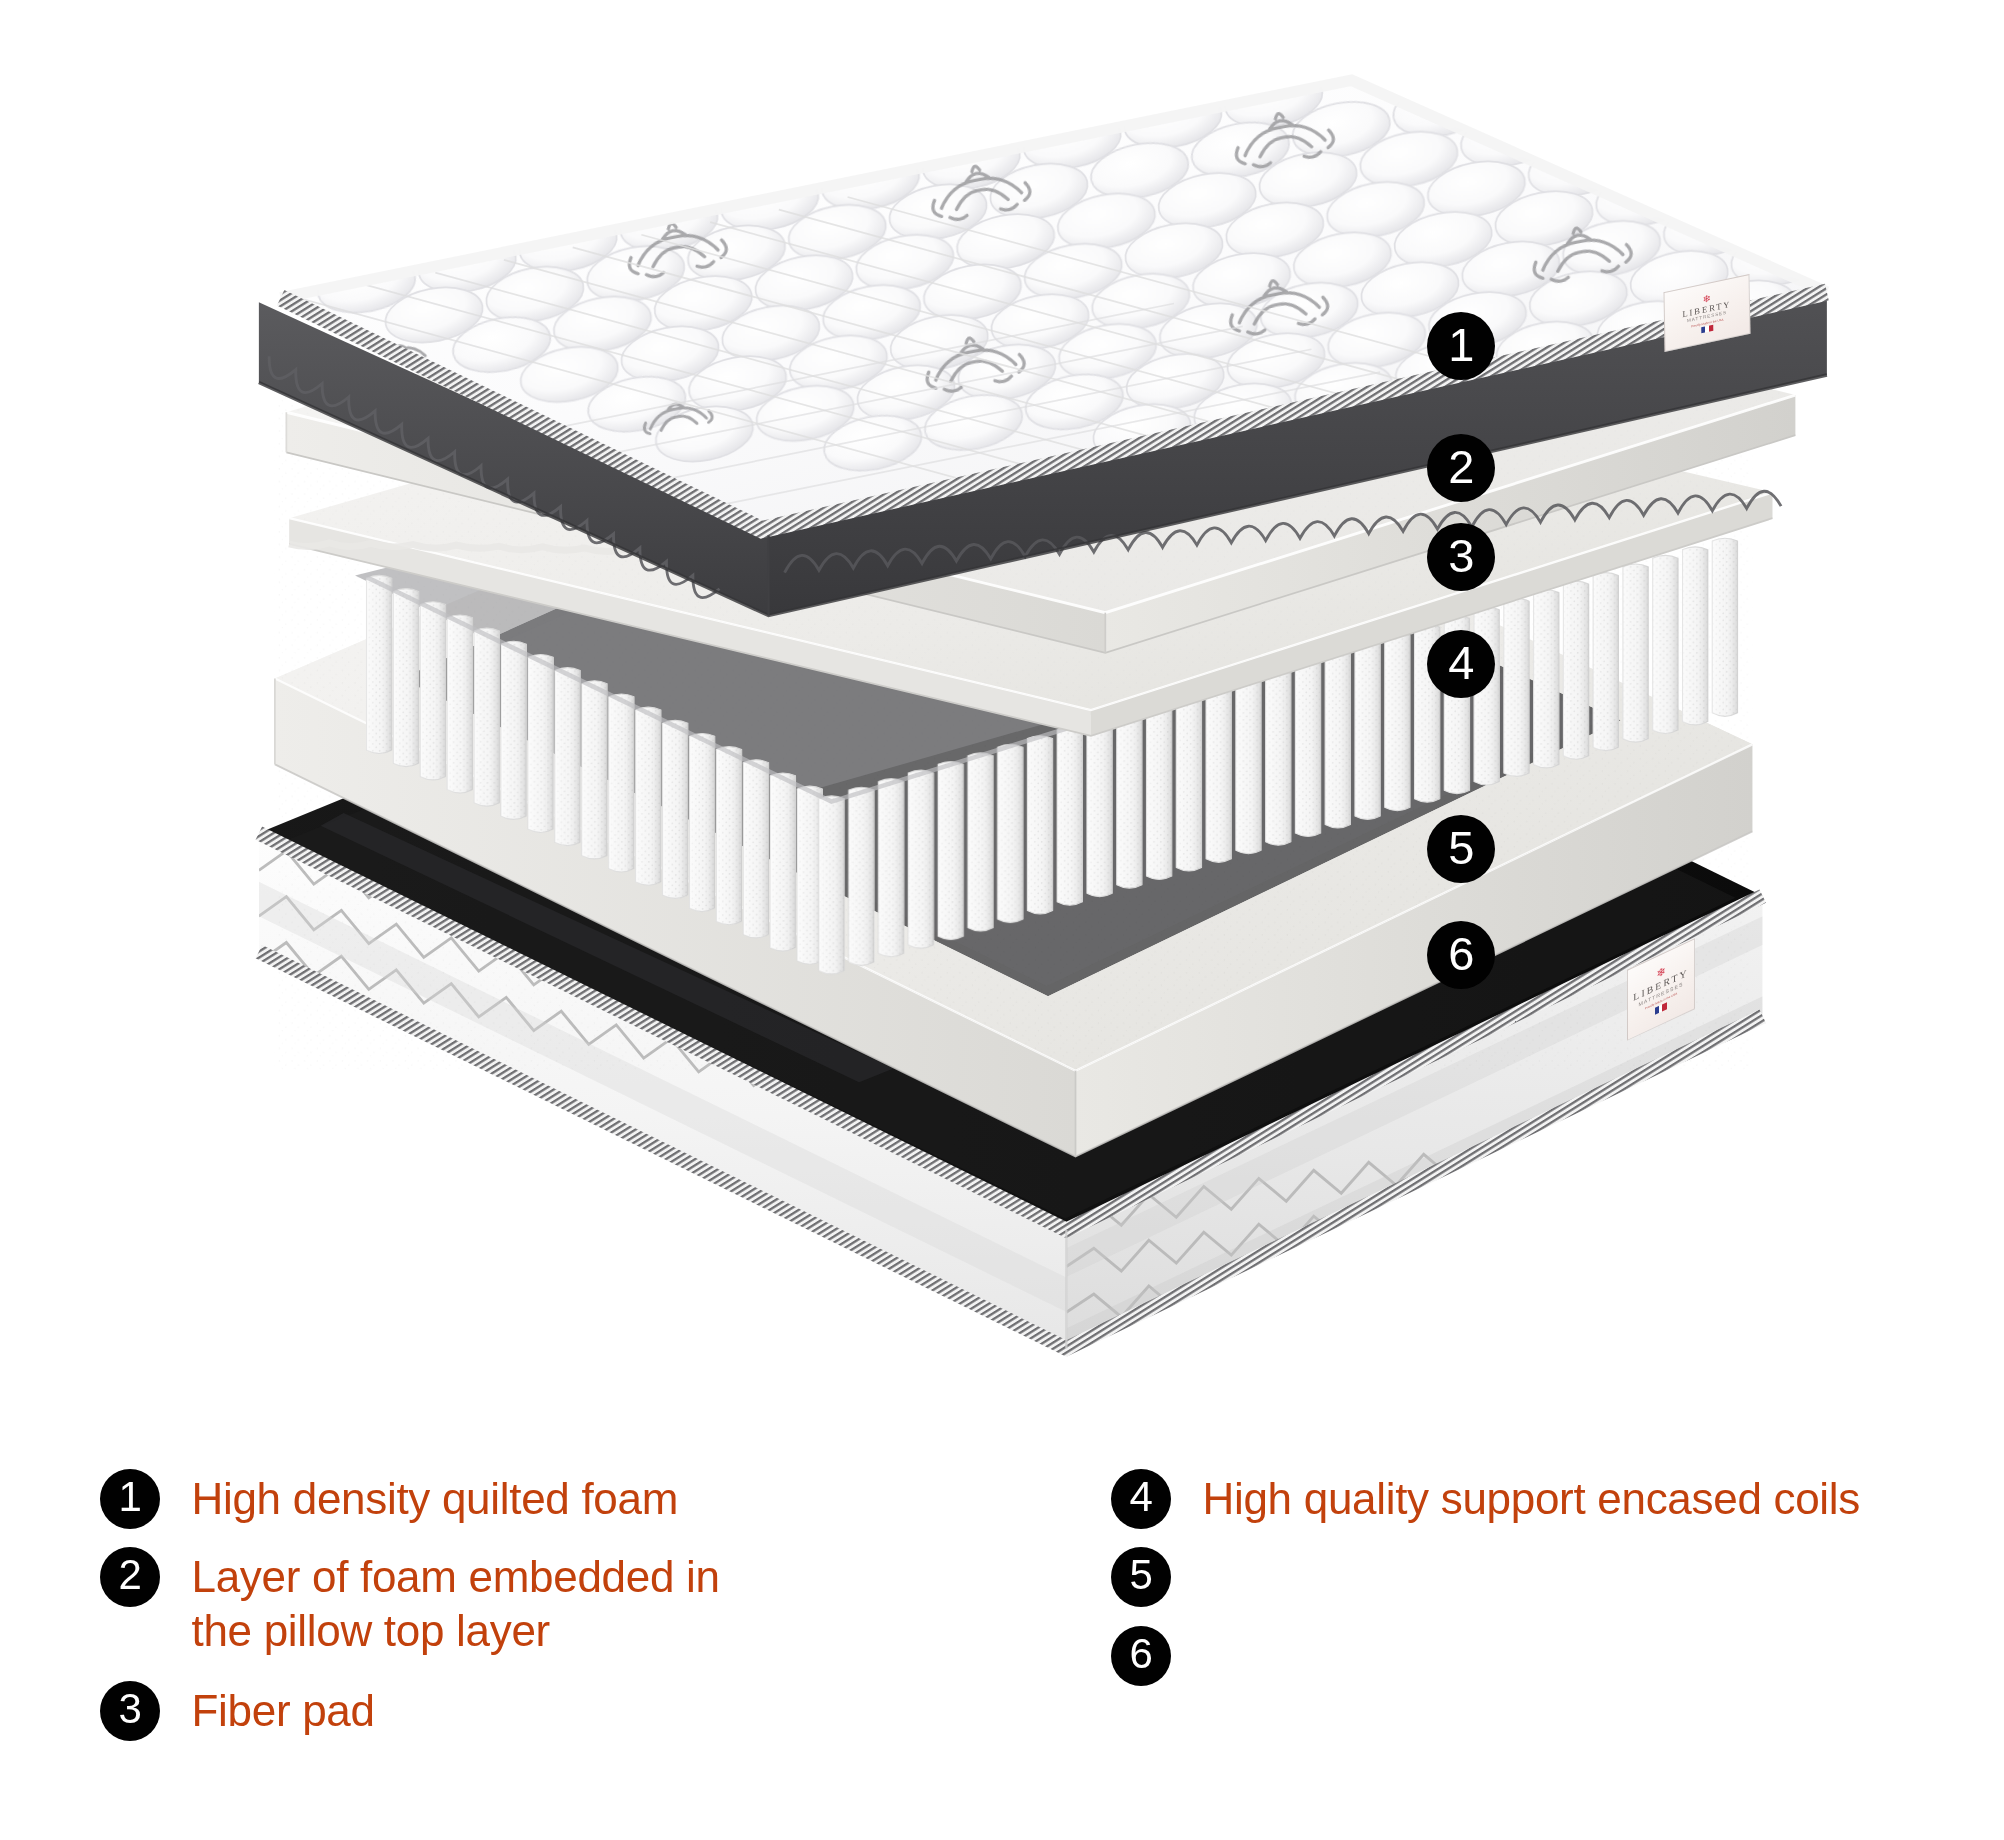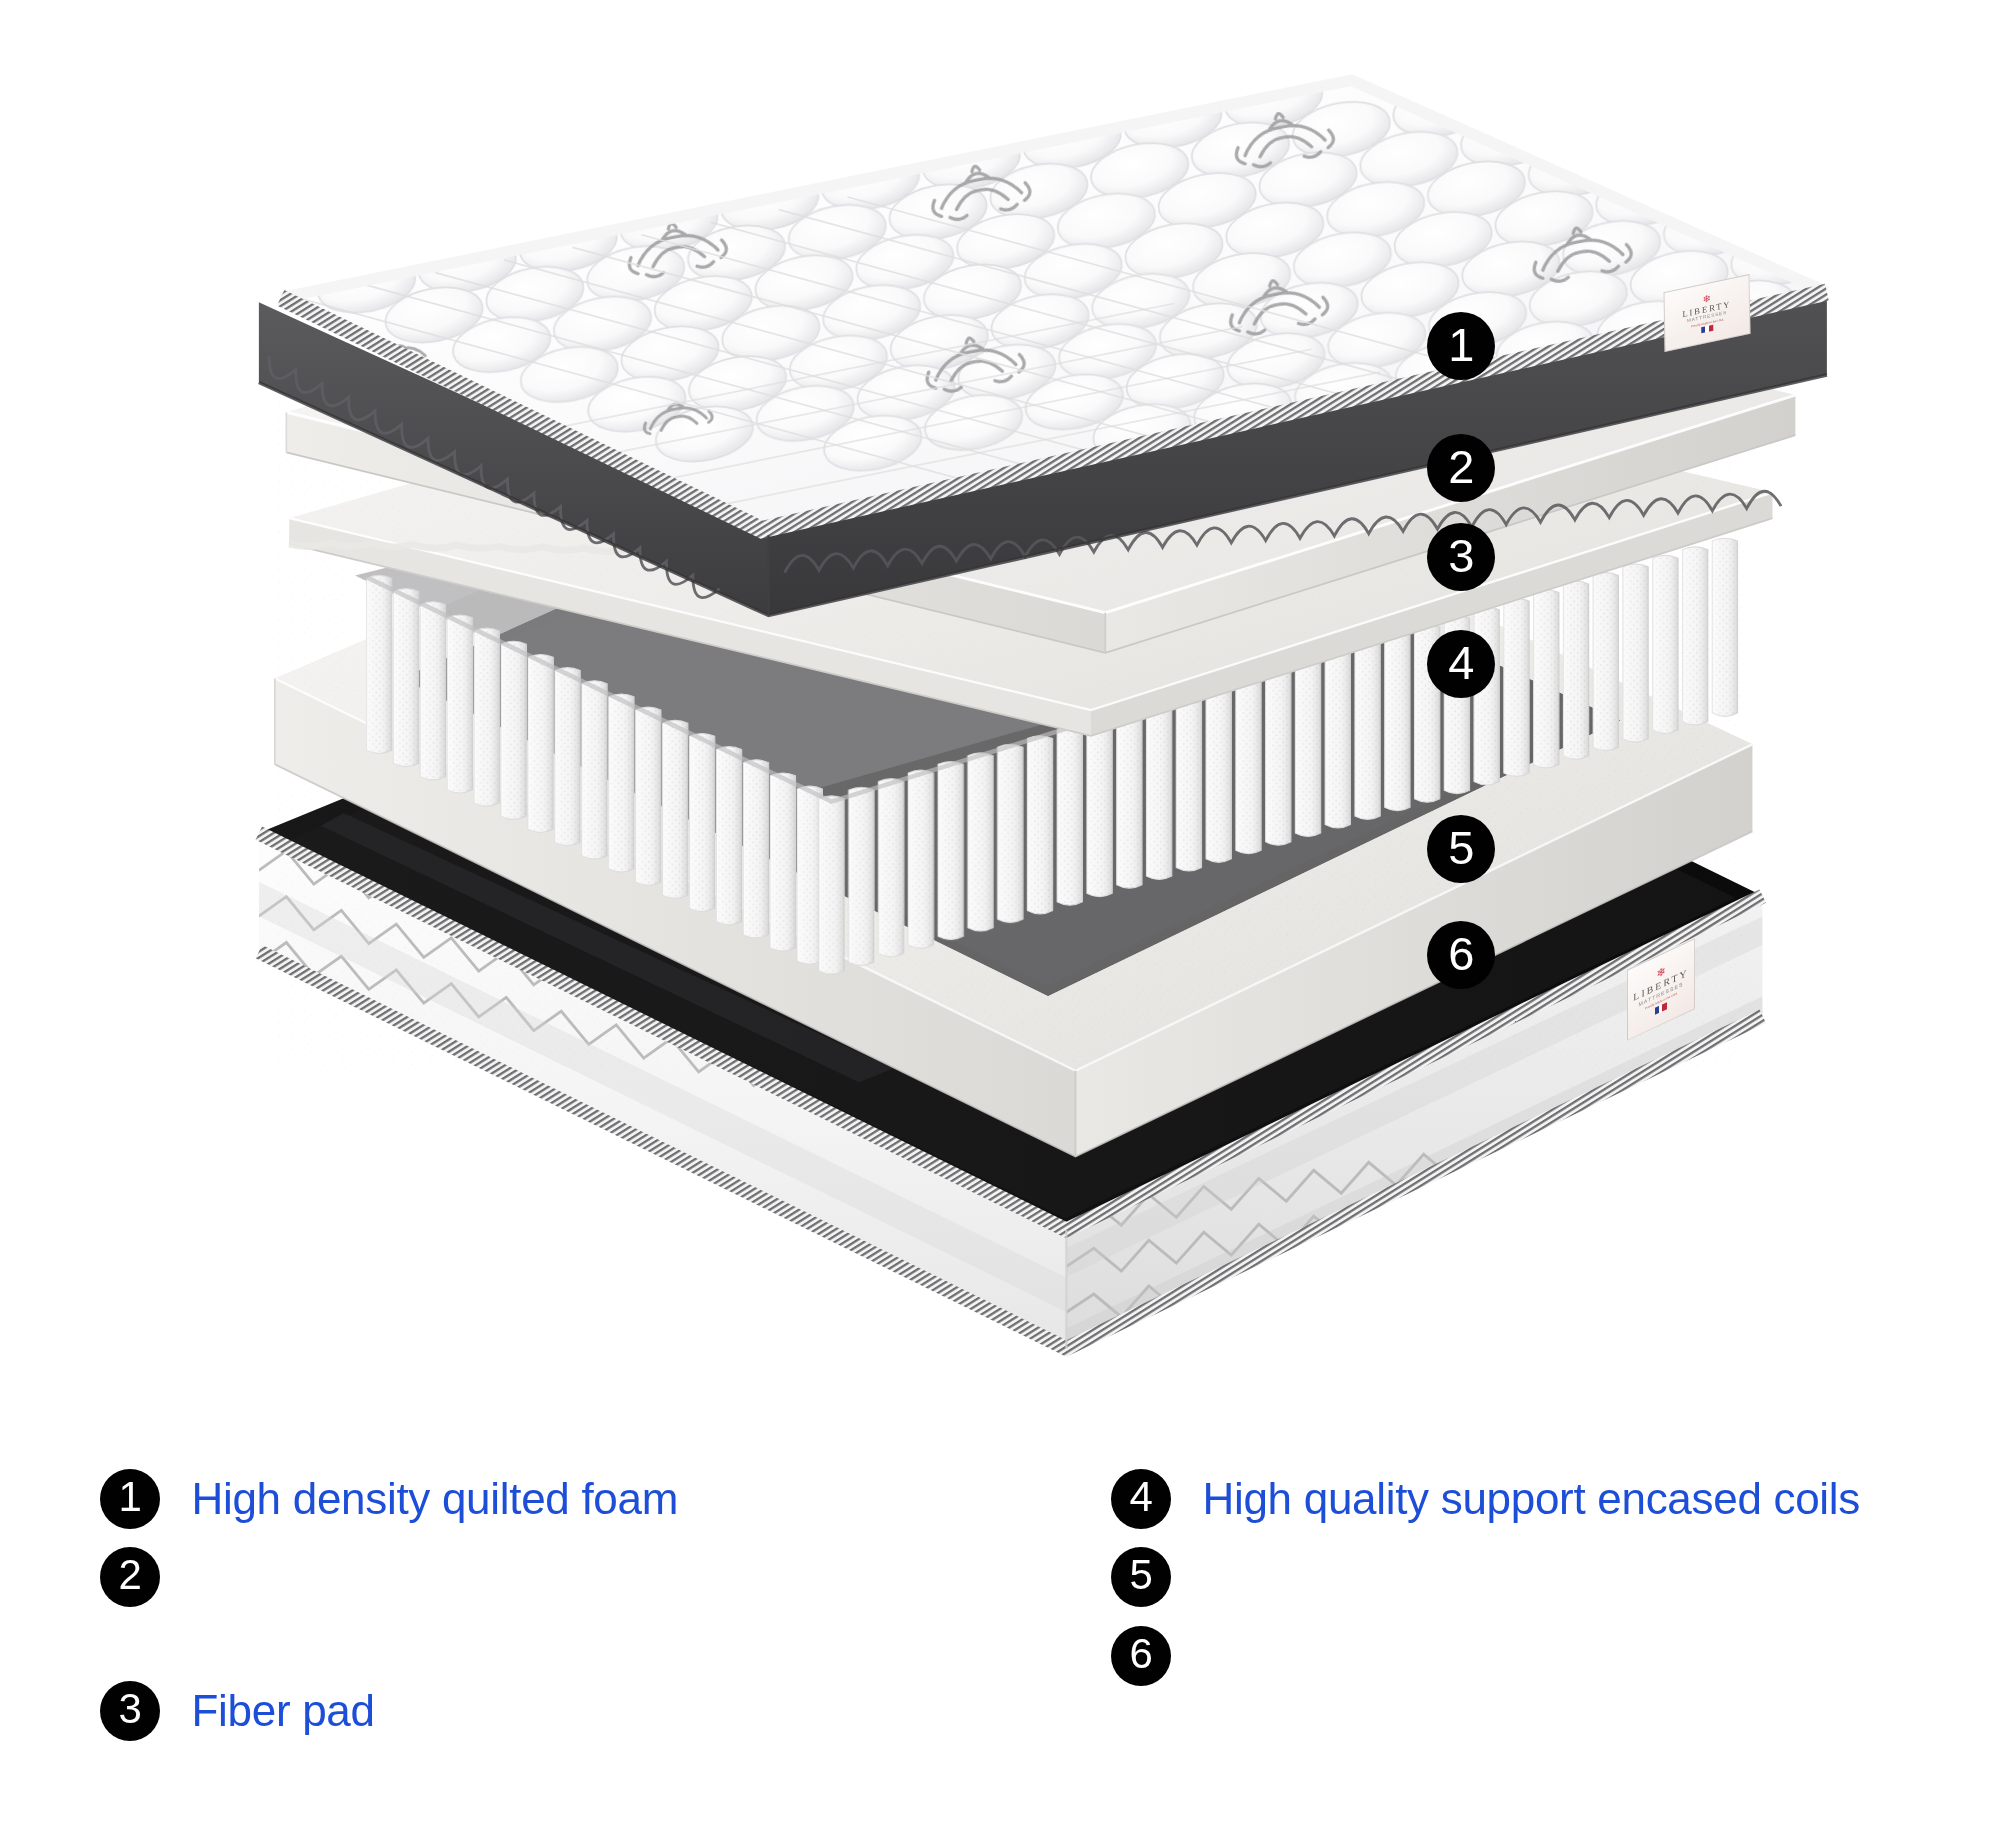--- a/index.html
+++ b/index.html
@@ -51,21 +51,21 @@
     flex:0 0 auto;
     width:60px; height:60px;
     border-radius:50%;
     background:#010101; color:#fff;
     display:flex; align-items:center; justify-content:center;
     font-size:42px; line-height:1; letter-spacing:-0.6px;
   }
   .legend-badge span { display:block; transform:translateY(-1.7px); }
   .legend-text {
     margin-left:31.5px;
-    color:#1d4ed8;
+    color:#c2410c;
     font-size:44px;
     line-height:1.22;
     letter-spacing:-0.3px;
     white-space:pre-line;
     padding-top:3.4px;
   }
 
   
   #lrow1 { top:49px; }
   #lrow2 { top:127px; }
@@ -640,20 +640,22 @@
       <div class="legend-badge">
         <span>1</span>
       </div>
       <div class="legend-text">High density quilted foam</div>
     </div>
 
     <div class="legend-row" id="lrow2">
       <div class="legend-badge">
         <span>2</span>
       </div>
+      <div class="legend-text">Layer of foam embedded in
+the pillow top layer</div>
     </div>
 
     <div class="legend-row" id="lrow3">
       <div class="legend-badge">
         <span>3</span>
       </div>
       <div class="legend-text">Fiber pad</div>
     </div>
   </div>
 

